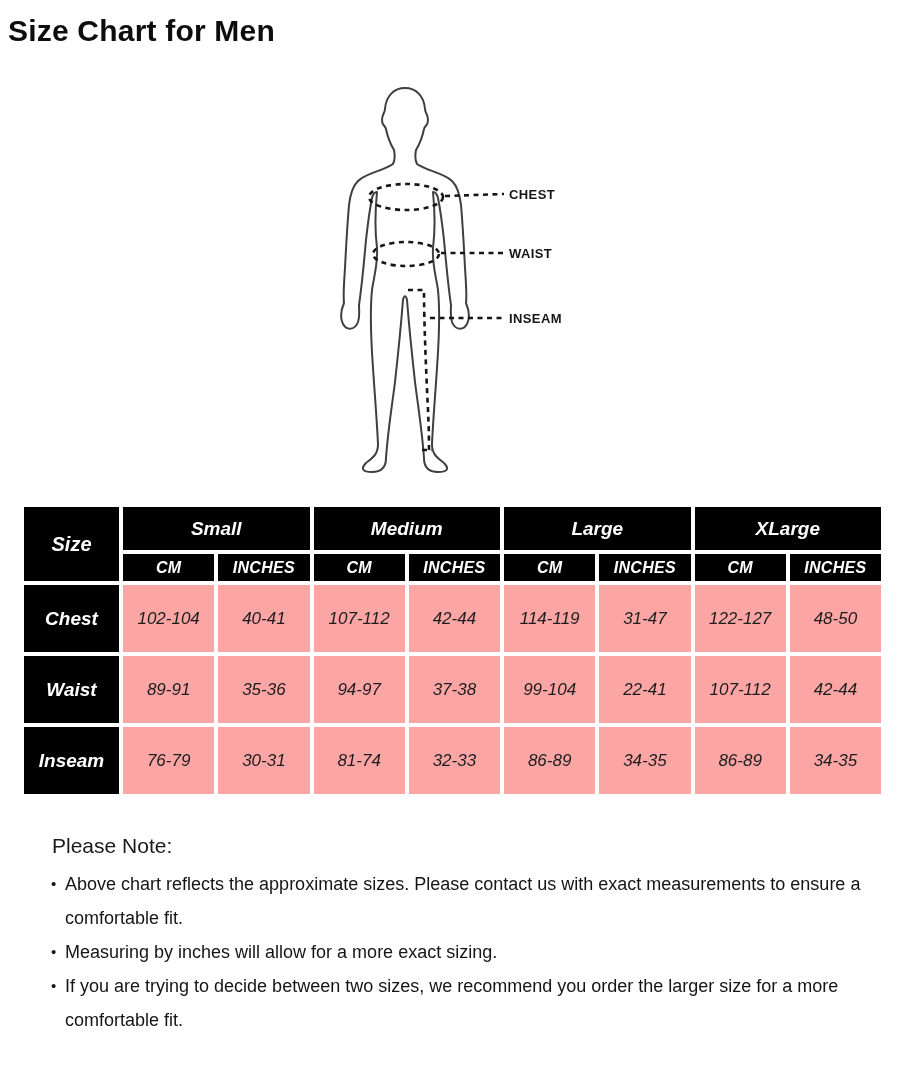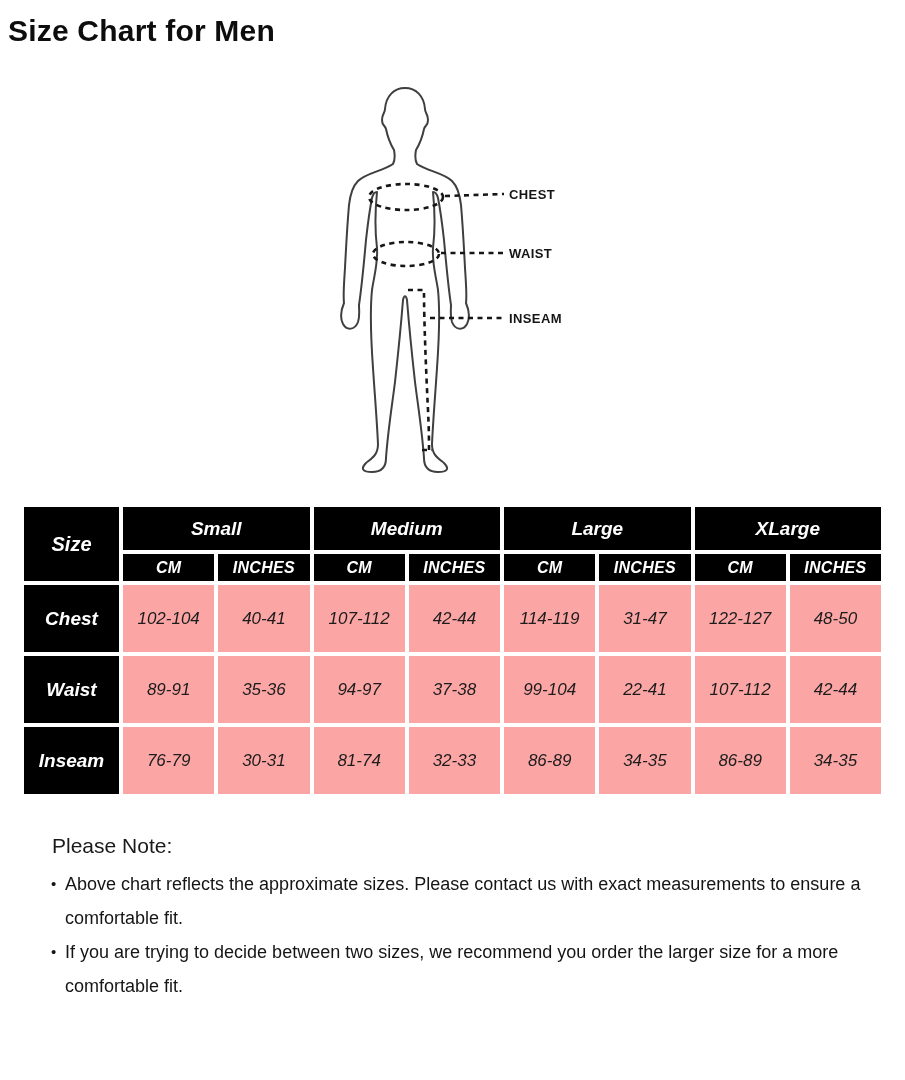--- a/index.html
+++ b/index.html
@@ -230,15 +230,16 @@
       <td>86-89</td>
       <td>34-35</td>
     </tr>
   </tbody>
 </table>
 
 <div class="notes">
   <div class="notes-heading">Please Note:</div>
   <ul>
     <li>Above chart reflects the approximate sizes. Please contact us with exact measurements to ensure a comfortable fit.</li>
+    <li>Measuring by inches will allow for a more exact sizing.</li>
     <li>If you are trying to decide between two sizes, we recommend you order the larger size for a more comfortable fit.</li>
   </ul>
 </div>
 
 </body></html>

